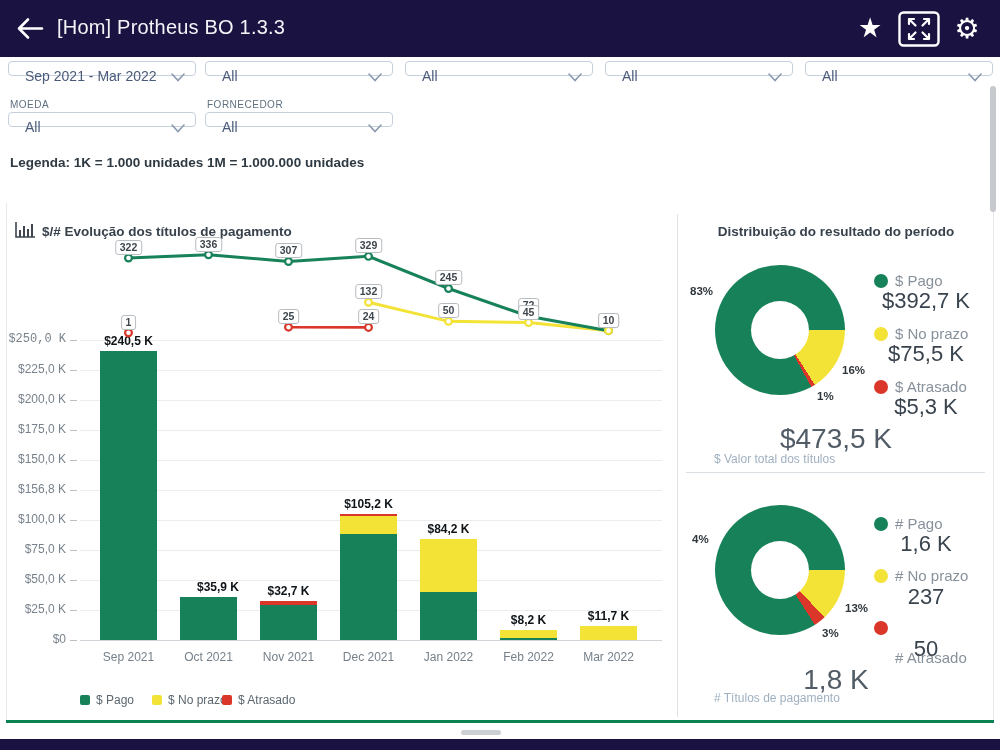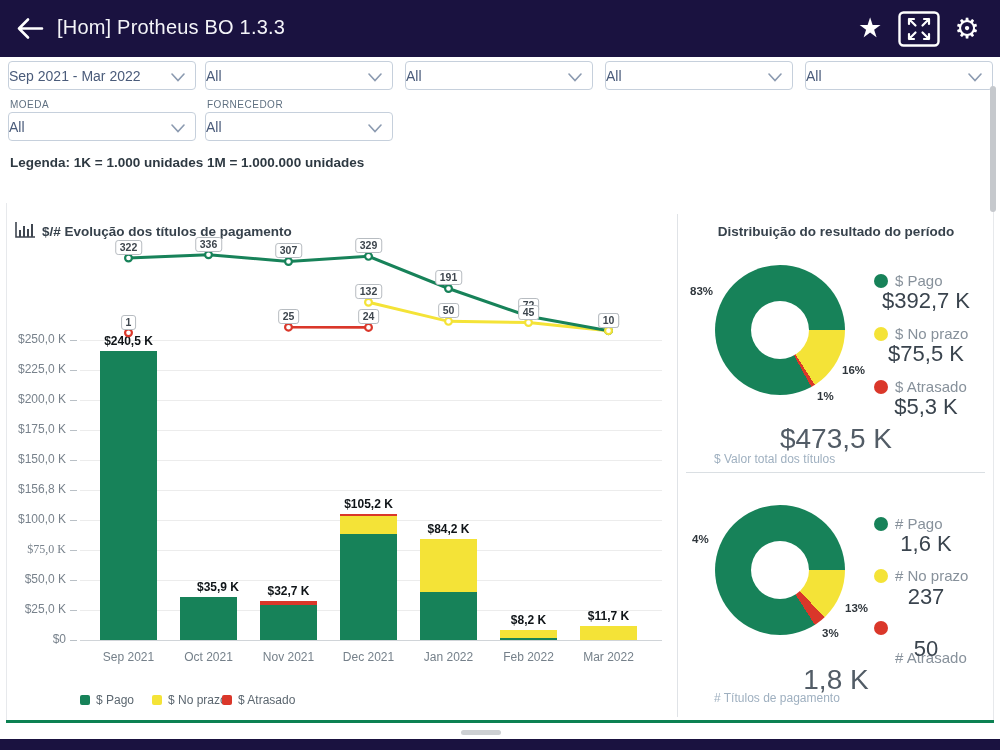--- a/index.html
+++ b/index.html
@@ -9,22 +9,22 @@
   
   .header{position:absolute;left:0;top:0;width:1000px;height:57px;background:#1a1240;}
   .back-btn{position:absolute;left:14px;top:15px;width:34px;height:28px;cursor:pointer;}
   .app-title{position:absolute;left:57px;top:16px;color:#f4f4f8;font-size:20px;font-weight:500;letter-spacing:.2px;}
   .hdr-ico{position:absolute;top:13px;color:#fff;text-align:center;cursor:pointer;}
   .star{left:852px;width:36px;font-size:27px;line-height:30px;}
   .fs-btn{left:897px;top:11px;width:44px;height:36px;}
   .gear{left:948px;width:38px;font-size:28px;line-height:32px;}
 
   
-  .sel{position:absolute;height:29px;background:#fff;border:1px solid #c6d0dc;border-radius:4px;
-       font-size:14px;color:#4a5b7a;line-height:29px;padding-left:0;box-sizing:border-box;cursor:pointer;}
+  .sel{position:absolute;height:15px;background:#fff;border:1px solid #c6d0dc;border-radius:4px;
+       font-size:14px;color:#4a5b7a;line-height:29px;padding-left:16px;box-sizing:border-box;cursor:pointer;}
   .sel svg{position:absolute;right:10px;top:11px;}
   .flabel{position:absolute;font-size:10px;color:#5f7081;letter-spacing:.5px;font-weight:500;}
   .legend-note{position:absolute;left:10px;top:155px;font-size:13.5px;font-weight:700;color:#2e3942;}
 
   
   .panel{position:absolute;left:6px;top:203px;width:988px;height:519px;background:#fff;
          border-left:1px solid #e7e9ec;border-right:1px solid #e7e9ec;box-sizing:border-box;}
   .panel-top{position:absolute;left:6px;top:203px;width:988px;height:6px;background:#0c8152;}
   .panel-bottom{position:absolute;left:6px;top:720px;width:988px;height:3px;background:#0c8152;}
   .vdivider{position:absolute;left:677px;top:214px;width:1px;height:503px;background:#e0e3e7;}
@@ -139,42 +139,42 @@
   <div id="chart-layer">
       <div class="ytick" style="left:0px;top:632px;">$0</div>
       <div class="ytickmark" style="left:70px;top:640px;"></div>
       <div class="gridline" style="left:80px;top:610px;width:582px;"></div>
       <div class="ytick" style="left:0px;top:602px;">$25,0 K</div>
       <div class="ytickmark" style="left:70px;top:610px;"></div>
       <div class="gridline" style="left:80px;top:580px;width:582px;"></div>
       <div class="ytick" style="left:0px;top:572px;">$50,0 K</div>
       <div class="ytickmark" style="left:70px;top:580px;"></div>
       <div class="gridline" style="left:80px;top:550px;width:582px;"></div>
-      <div class="ytick" style="left:0px;top:542px;font-family:Liberation Serif, serif;">$75,0 K</div>
+      <div class="ytick" style="left:0px;top:542px;">$75,0 K</div>
       <div class="ytickmark" style="left:70px;top:550px;"></div>
       <div class="gridline" style="left:80px;top:520px;width:582px;"></div>
       <div class="ytick" style="left:0px;top:512px;">$100,0 K</div>
       <div class="ytickmark" style="left:70px;top:520px;"></div>
       <div class="gridline" style="left:80px;top:490px;width:582px;"></div>
       <div class="ytick" style="left:0px;top:482px;">$156,8 K</div>
       <div class="ytickmark" style="left:70px;top:490px;"></div>
       <div class="gridline" style="left:80px;top:460px;width:582px;"></div>
       <div class="ytick" style="left:0px;top:452px;">$150,0 K</div>
       <div class="ytickmark" style="left:70px;top:460px;"></div>
       <div class="gridline" style="left:80px;top:430px;width:582px;"></div>
       <div class="ytick" style="left:0px;top:422px;">$175,0 K</div>
       <div class="ytickmark" style="left:70px;top:430px;"></div>
       <div class="gridline" style="left:80px;top:400px;width:582px;"></div>
       <div class="ytick" style="left:0px;top:392px;">$200,0 K</div>
       <div class="ytickmark" style="left:70px;top:400px;"></div>
       <div class="gridline" style="left:80px;top:370px;width:582px;"></div>
       <div class="ytick" style="left:0px;top:362px;">$225,0 K</div>
       <div class="ytickmark" style="left:70px;top:370px;"></div>
       <div class="gridline" style="left:80px;top:340px;width:582px;"></div>
-      <div class="ytick" style="left:0px;top:332px;">$250,0 K</div>
+      <div class="ytick" style="left:0px;top:332px;font-family:Liberation Mono, monospace;">$250,0 K</div>
       <div class="ytickmark" style="left:70px;top:340px;"></div>
       <div class="axisline" style="left:80px;top:640px;width:582px;"></div>
       <div class="bar-seg" style="left:100px;top:351.40000000000003px;width:57px;height:288.59999999999997px;background:#178259;"></div>
       <div class="bar-label" style="left:80.5px;top:334.40000000000003px;">$240,5 K</div>
       <div class="xtick" style="left:88.5px;top:650px;">Sep 2021</div>
       <div class="bar-seg" style="left:180px;top:596.92px;width:57px;height:43.08px;background:#178259;"></div>
       <div class="bar-label" style="left:170px;top:579.92px;">$35,9 K</div>
       <div class="xtick" style="left:168.5px;top:650px;">Oct 2021</div>
       <div class="bar-seg" style="left:260px;top:604.6px;width:57px;height:35.4px;background:#178259;"></div>
       <div class="bar-seg" style="left:260px;top:600.76px;width:57px;height:3.84px;background:#da372a;"></div>
@@ -212,21 +212,21 @@
         <circle cx="608.5" cy="330.67" r="3.4" fill="#fff" stroke="#178259" stroke-width="2.2"></circle>
         <circle cx="368.5" cy="302.244" r="3.4" fill="#fff" stroke="#f4e337" stroke-width="2.2"></circle>
         <circle cx="448.5" cy="321.35" r="3.4" fill="#fff" stroke="#f4e337" stroke-width="2.2"></circle>
         <circle cx="528.5" cy="322.515" r="3.4" fill="#fff" stroke="#f4e337" stroke-width="2.2"></circle>
         <circle cx="608.5" cy="330.67" r="3.4" fill="#fff" stroke="#f4e337" stroke-width="2.2"></circle>
       </svg>
       <div class="line-label" style="left:128.5px;top:239.974px;">322</div>
       <div class="line-label" style="left:208.5px;top:236.712px;">336</div>
       <div class="line-label" style="left:288.5px;top:243.469px;">307</div>
       <div class="line-label" style="left:368.5px;top:238.34299999999996px;">329</div>
-      <div class="line-label" style="left:448.5px;top:270.497px;">191</div>
+      <div class="line-label" style="left:448.5px;top:270.497px;">245</div>
       <div class="line-label" style="left:528.5px;top:298.224px;">72</div>
       <div class="line-label" style="left:608.5px;top:312.67px;">10</div>
       <div class="line-label" style="left:128.5px;top:314.767px;">1</div>
       <div class="line-label" style="left:288.5px;top:309.175px;">25</div>
       <div class="line-label" style="left:368.5px;top:309.408px;">24</div>
       <div class="line-label" style="left:368.5px;top:284.244px;">132</div>
       <div class="line-label" style="left:448.5px;top:303.35px;">50</div>
       <div class="line-label" style="left:528.5px;top:304.515px;">45</div>
       <div class="line-label" style="left:608.5px;top:312.67px;">10</div>
     </div>

